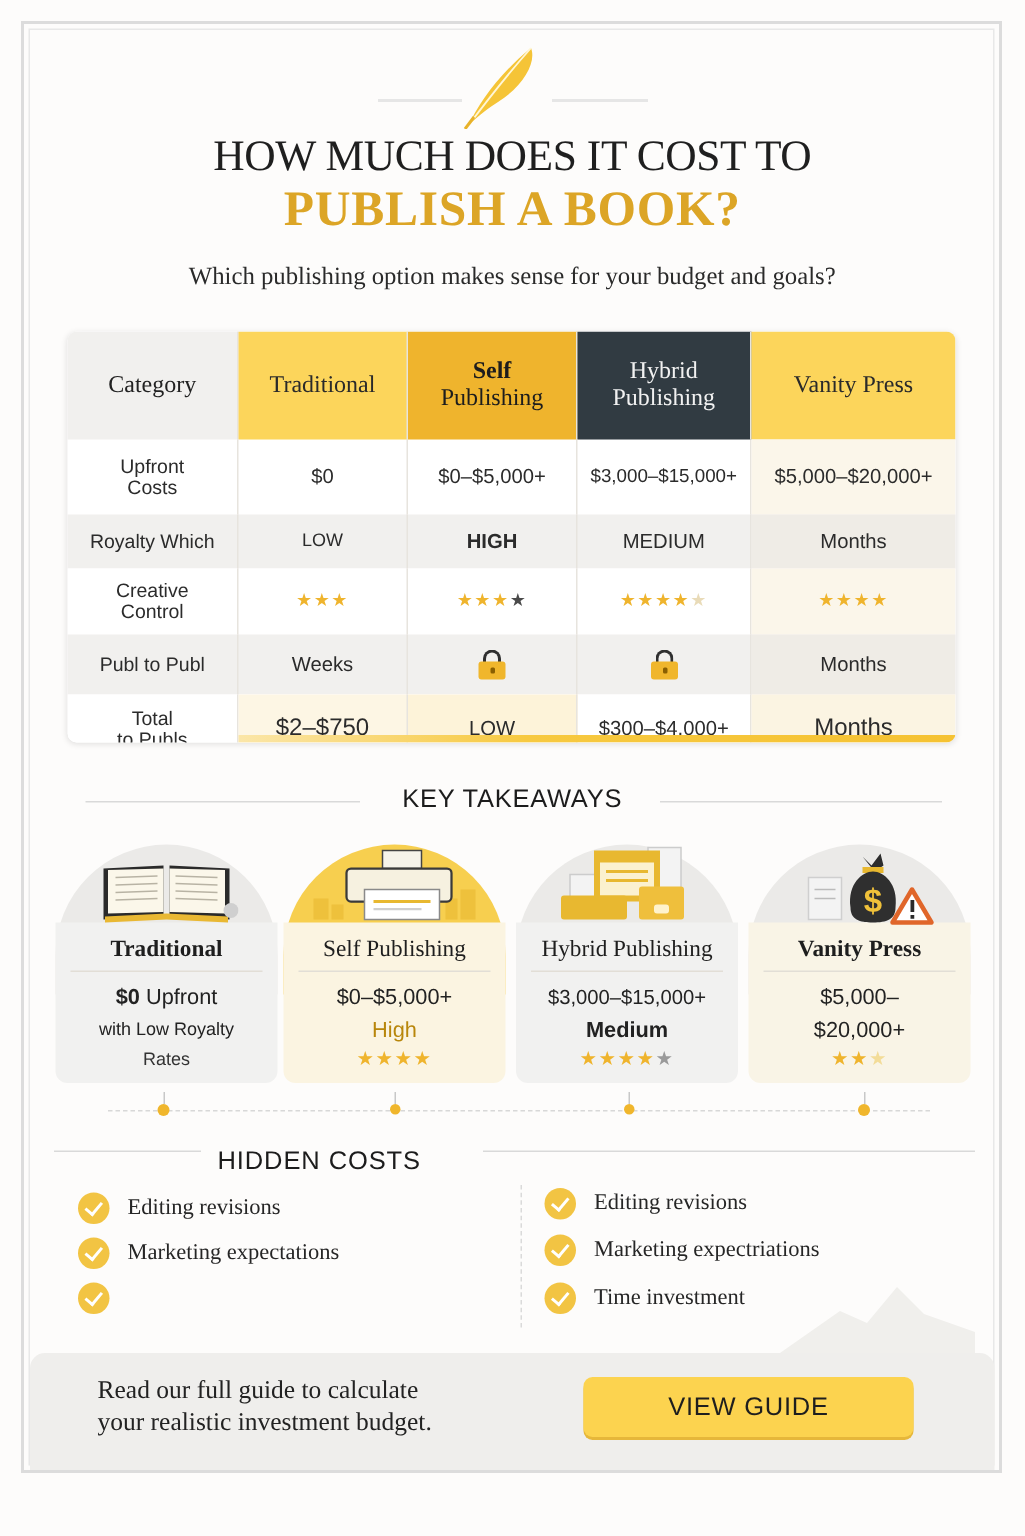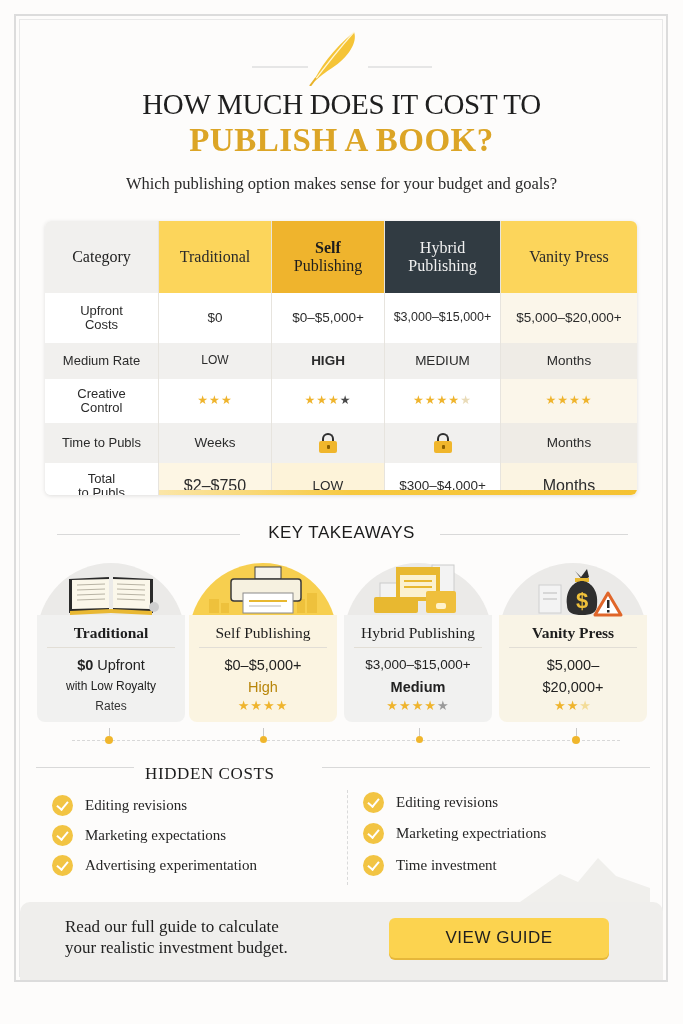--- a/index.html
+++ b/index.html
@@ -73,21 +73,21 @@
   .card-yellow .body { background: #fbf4e1; }
   .card-cream .dome { background: #ebeae8; }
   .card-cream .body { background: #f9f4e6; }
   .icon-art { position: absolute; }
 
   .timeline { position: absolute; left: 72px; top: 740px; width: 548px; height: 0; border-top: 1px dashed #d8d8d8; }
   .tick { position: absolute; top: 728px; width: 1px; height: 8px; background: #c8c8c8; }
   .dot { position: absolute; top: 736px; width: 8px; height: 8px; border-radius: 50%; background: #f0b62c; }
 
   
-  .hc-title { position: absolute; left: 145px; top: 764px; font-family: Liberation Serif, serif; font-size: 17px; letter-spacing: 0.6px; color: #1c1c1c; }
+  .hc-title { position: absolute; left: 145px; top: 764px; font-family: Liberation Sans, sans-serif; font-size: 17px; letter-spacing: 0.6px; color: #1c1c1c; }
   .hc-item { position: absolute; display: flex; align-items: center; font-size: 15px; color: #262626; }
   .check { width: 21px; height: 21px; border-radius: 50%; background: #f2c443; margin-right: 12px; position: relative; flex-shrink: 0; }
   .check::after { content: ""; position: absolute; left: 7px; top: 4px; width: 5px; height: 9px; border-right: 2px solid #fff; border-bottom: 2px solid #fff; transform: rotate(40deg); }
   .vdash { position: absolute; left: 347px; top: 790px; height: 95px; border-left: 1px dashed #dadada; }
 
   .mountain { position: absolute; left: 520px; top: 852px; width: 130px; height: 50px; }
 
   
   .cta { position: absolute; left: 20px; top: 902px; width: 643px; height: 78px; background: #efeeec; border-radius: 10px 10px 0 0; }
   .cta-text { position: absolute; left: 65px; top: 916px; font-size: 17px; line-height: 21px; color: #222; }
@@ -127,21 +127,21 @@
     <div class="trow r1">
       <div class="tcell c0 rowlabel">
           <div><span>Upfront</span><br><span>Costs</span></div>
         </div>
       <div class="tcell c1">$0</div>
       <div class="tcell c2">$0–$5,000+</div>
       <div class="tcell c3" style="font-size:12.5px">$3,000–$15,000+</div>
       <div class="tcell c4 van-shade">$5,000–$20,000+</div>
     </div>
     <div class="trow r2">
-      <div class="tcell c0 rowlabel">Medium Rate</div>
+      <div class="tcell c0 rowlabel">Royalty Which</div>
       <div class="tcell c1" style="font-size:12px">LOW</div>
       <div class="tcell c2 bold">HIGH</div>
       <div class="tcell c3">MEDIUM</div>
       <div class="tcell c4 van-shade">Months</div>
     </div>
     <div class="trow r3">
       <div class="tcell c0 rowlabel">
           <div><span>Creative</span><br><span>Control</span></div>
         </div>
       <div class="tcell c1">
@@ -151,21 +151,21 @@
           <span class="stars"><span>★★★</span><span class="star-dark">★</span></span>
         </div>
       <div class="tcell c3">
           <span class="stars"><span>★★★★</span><span class="star-faint">★</span></span>
         </div>
       <div class="tcell c4 van-shade">
           <span class="stars">★★★★</span>
         </div>
     </div>
     <div class="trow r4">
-      <div class="tcell c0 rowlabel">Time to Publs</div>
+      <div class="tcell c0 rowlabel">Publ to Publ</div>
       <div class="tcell c1">Weeks</div>
       <div class="tcell c2">
           <div class="lock">
             <div class="shackle"></div>
             <div class="body"></div>
             <div class="hole"></div>
           </div>
         </div>
       <div class="tcell c3">
           <div class="lock">
@@ -303,21 +303,20 @@
 <div class="hc-item" style="left:52px;top:795px">
     <span class="check"></span>
     <span>Editing revisions</span>
   </div>
 <div class="hc-item" style="left:52px;top:825px">
     <span class="check"></span>
     <span>Marketing expectations</span>
   </div>
 <div class="hc-item" style="left:52px;top:855px">
     <span class="check"></span>
-    <span>Advertising experimentation</span>
   </div>
 
 <div class="hc-item" style="left:363px;top:792px">
     <span class="check"></span>
     <span>Editing revisions</span>
   </div>
 <div class="hc-item" style="left:363px;top:823px">
     <span class="check"></span>
     <span>Marketing expectriations</span>
   </div>

